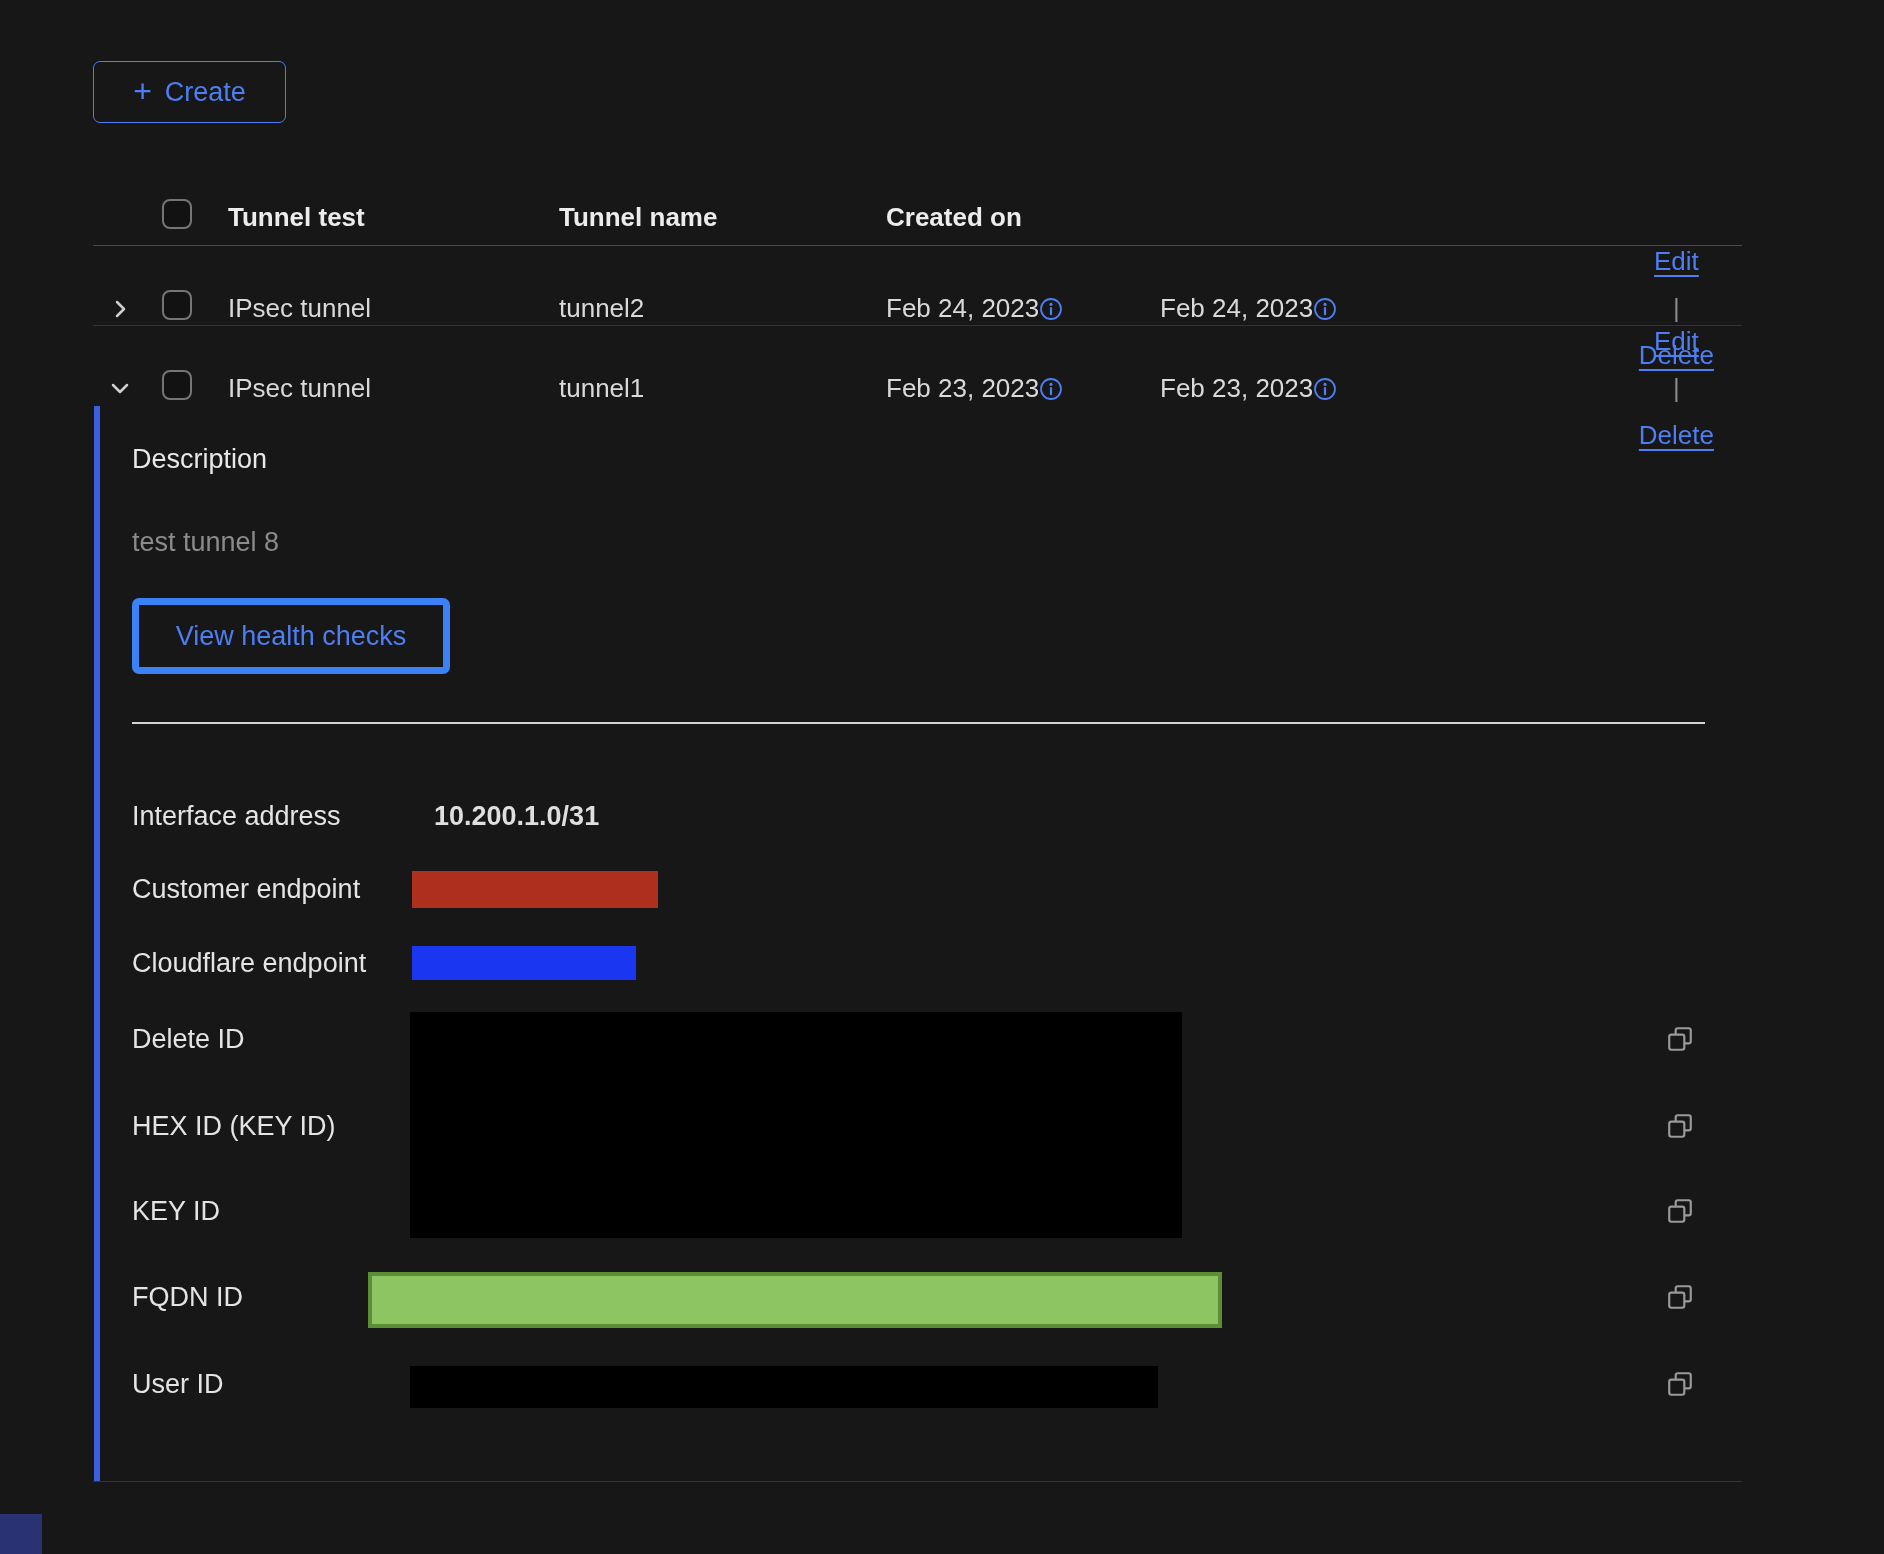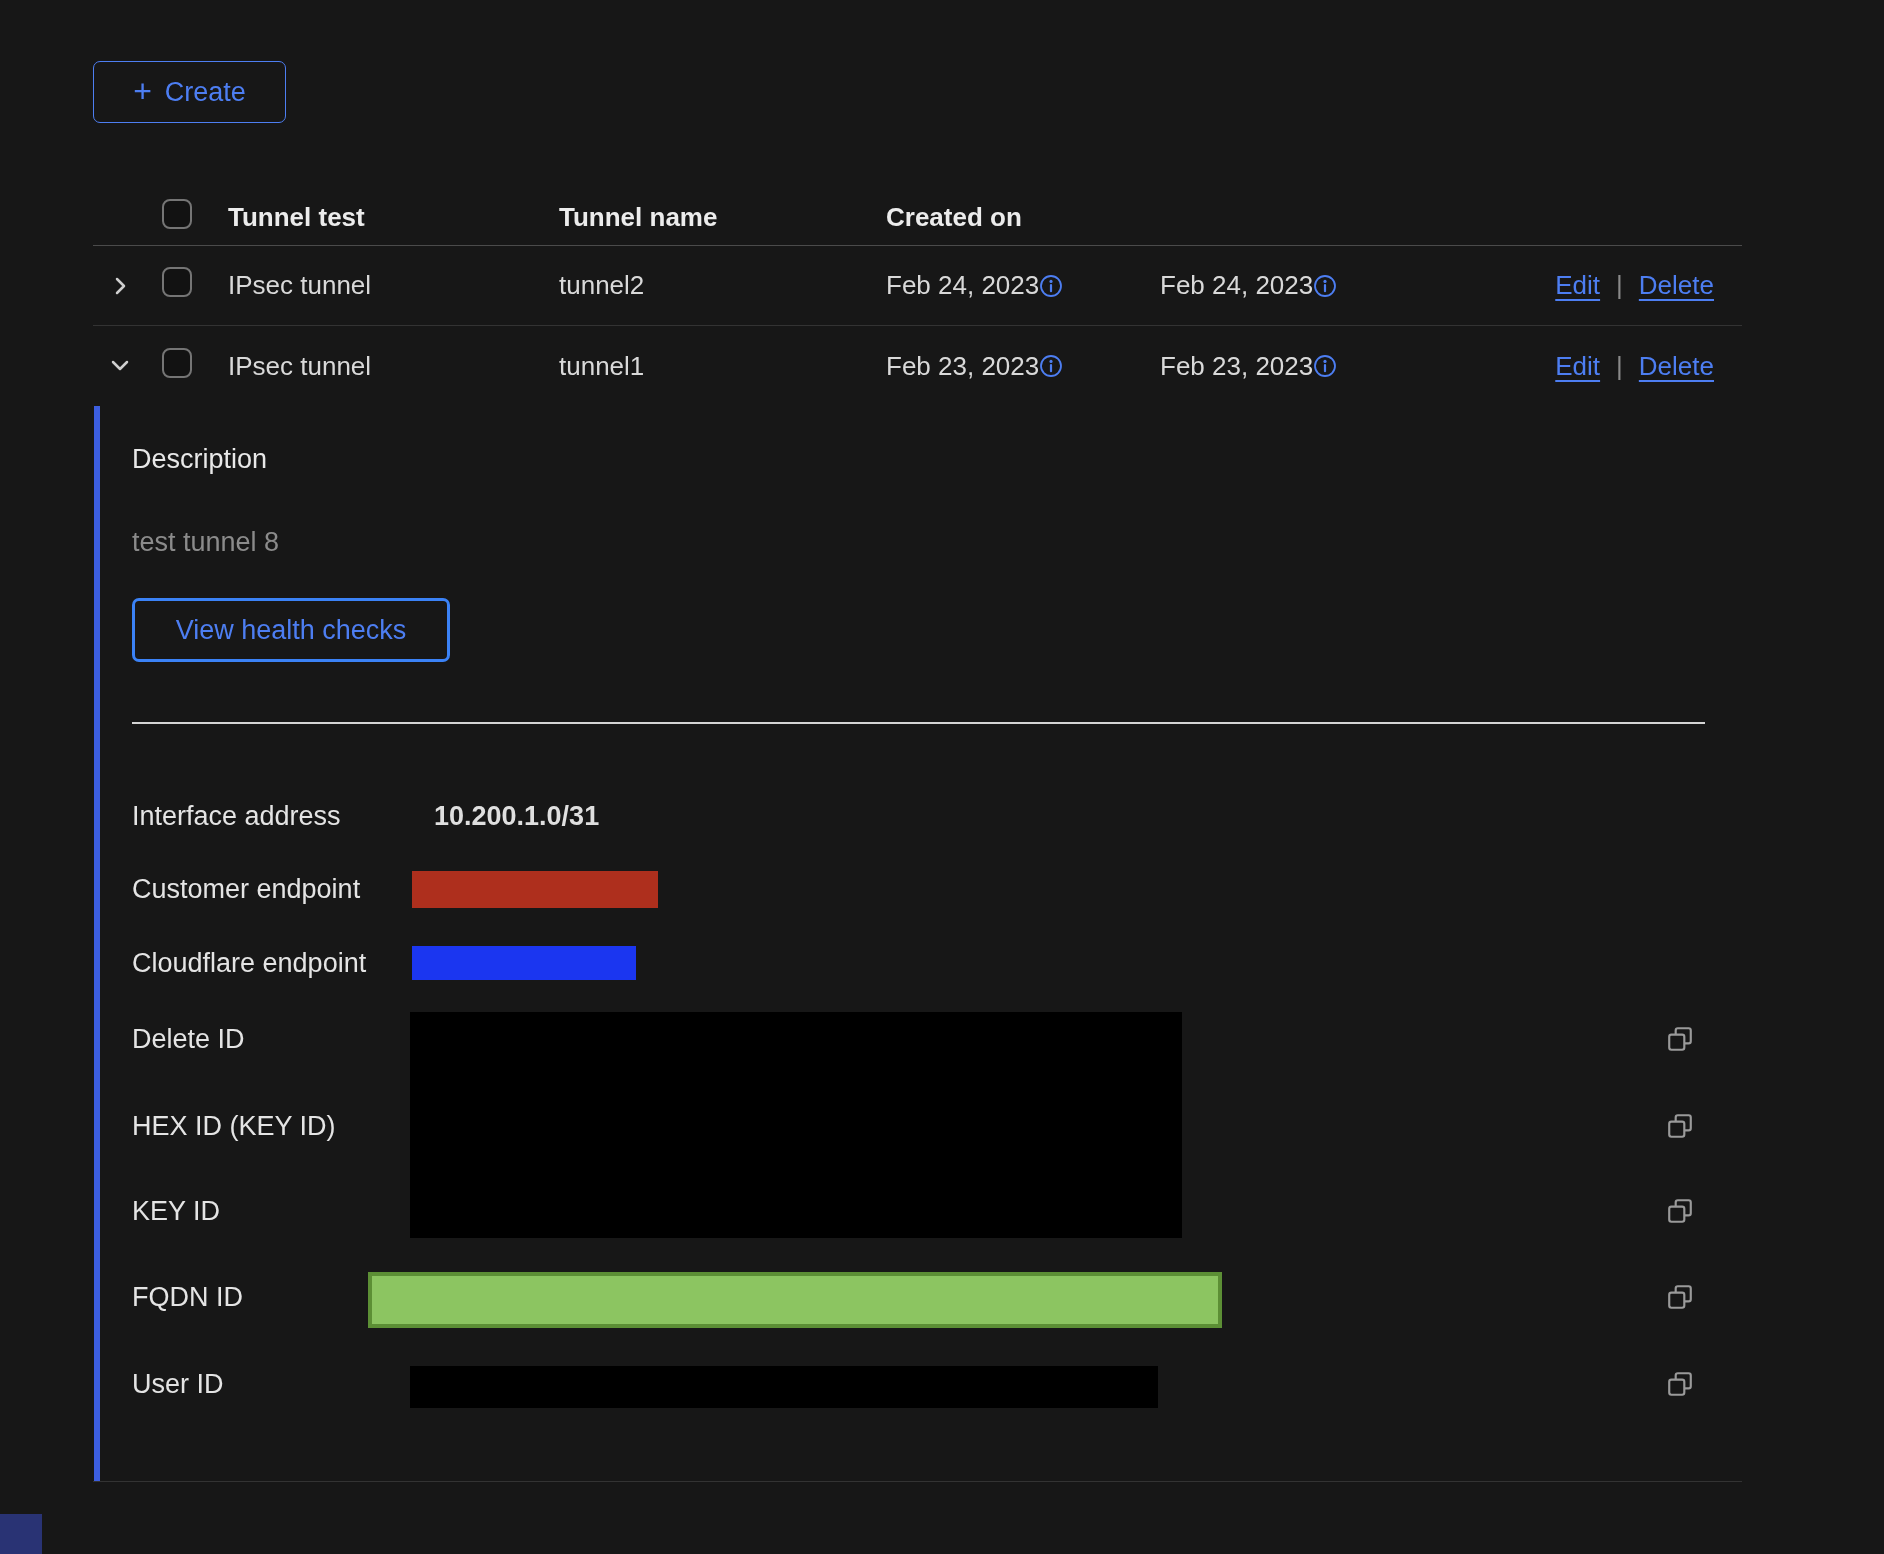--- a/index.html
+++ b/index.html
@@ -46,35 +46,35 @@
   .trow.expanded-row { border-bottom:none; }
   .chev-cell { padding-left:12px; display:flex; align-items:center; }
   .chevron-btn { background:none; border:none; cursor:pointer; display:flex; padding:4px; }
   .checkbox {
     width:30px; height:30px;
     border:2px solid #757575; border-radius:8px;
     background:#121212; cursor:pointer;
     appearance:none; -webkit-appearance:none;
   }
   .cell-with-icon { display:flex; align-items:center; }
-  .actions-cell { justify-self:end; display:flex; align-items:center; gap:16px; padding-right:28px; font-size:26px; }
+  .actions-cell { justify-self:end; display:flex; align-items:center; gap:16px; padding-right:28px; font-size:26px;flex-direction:column; }
   .link { color:#4d7ef2; text-decoration:underline; text-underline-offset:5px; cursor:pointer; background:none; border:none; font-size:26px; font-family:inherit; }
   .action-sep { color:#8a8a8a; }
 
   
   .blue-bar { position:absolute; left:94px; top:406px; width:6px; height:1076px; background:#3c5ee0; }
   .expanded-bottom-line { position:absolute; left:93px; top:1481px; width:1649px; height:1px; background:#333333; }
 
   .abs { position:absolute; }
   .detail-heading { left:132px; top:444px; font-size:27px; font-weight:500; color:#e8e8e8; }
   .detail-desc { left:132px; top:527px; font-size:27px; color:#8b8b8b; }
   .health-btn {
     left:132px; top:598px;
-    min-width:318px; height:64px;
-    background:transparent; border:3px solid #3b82f6; border-radius:7px;
+    min-width:318px; height:76px;
+    background:transparent; border:7px solid #3b82f6; border-radius:7px;
     color:#4d7ef2; font-size:27px; font-family:inherit;
     display:flex; align-items:center; justify-content:center; padding:16px 36px;
     cursor:pointer;
   }
   .detail-divider { left:132px; top:722px; width:1573px; height:2px; background:#d4d4d4; }
 
   .f-label { left:132px; font-size:27px; color:#e4e4e4; line-height:32px; }
   .f-value { font-size:27px; color:#dfdfdf; line-height:32px; }
 
   .redact { position:absolute; }

